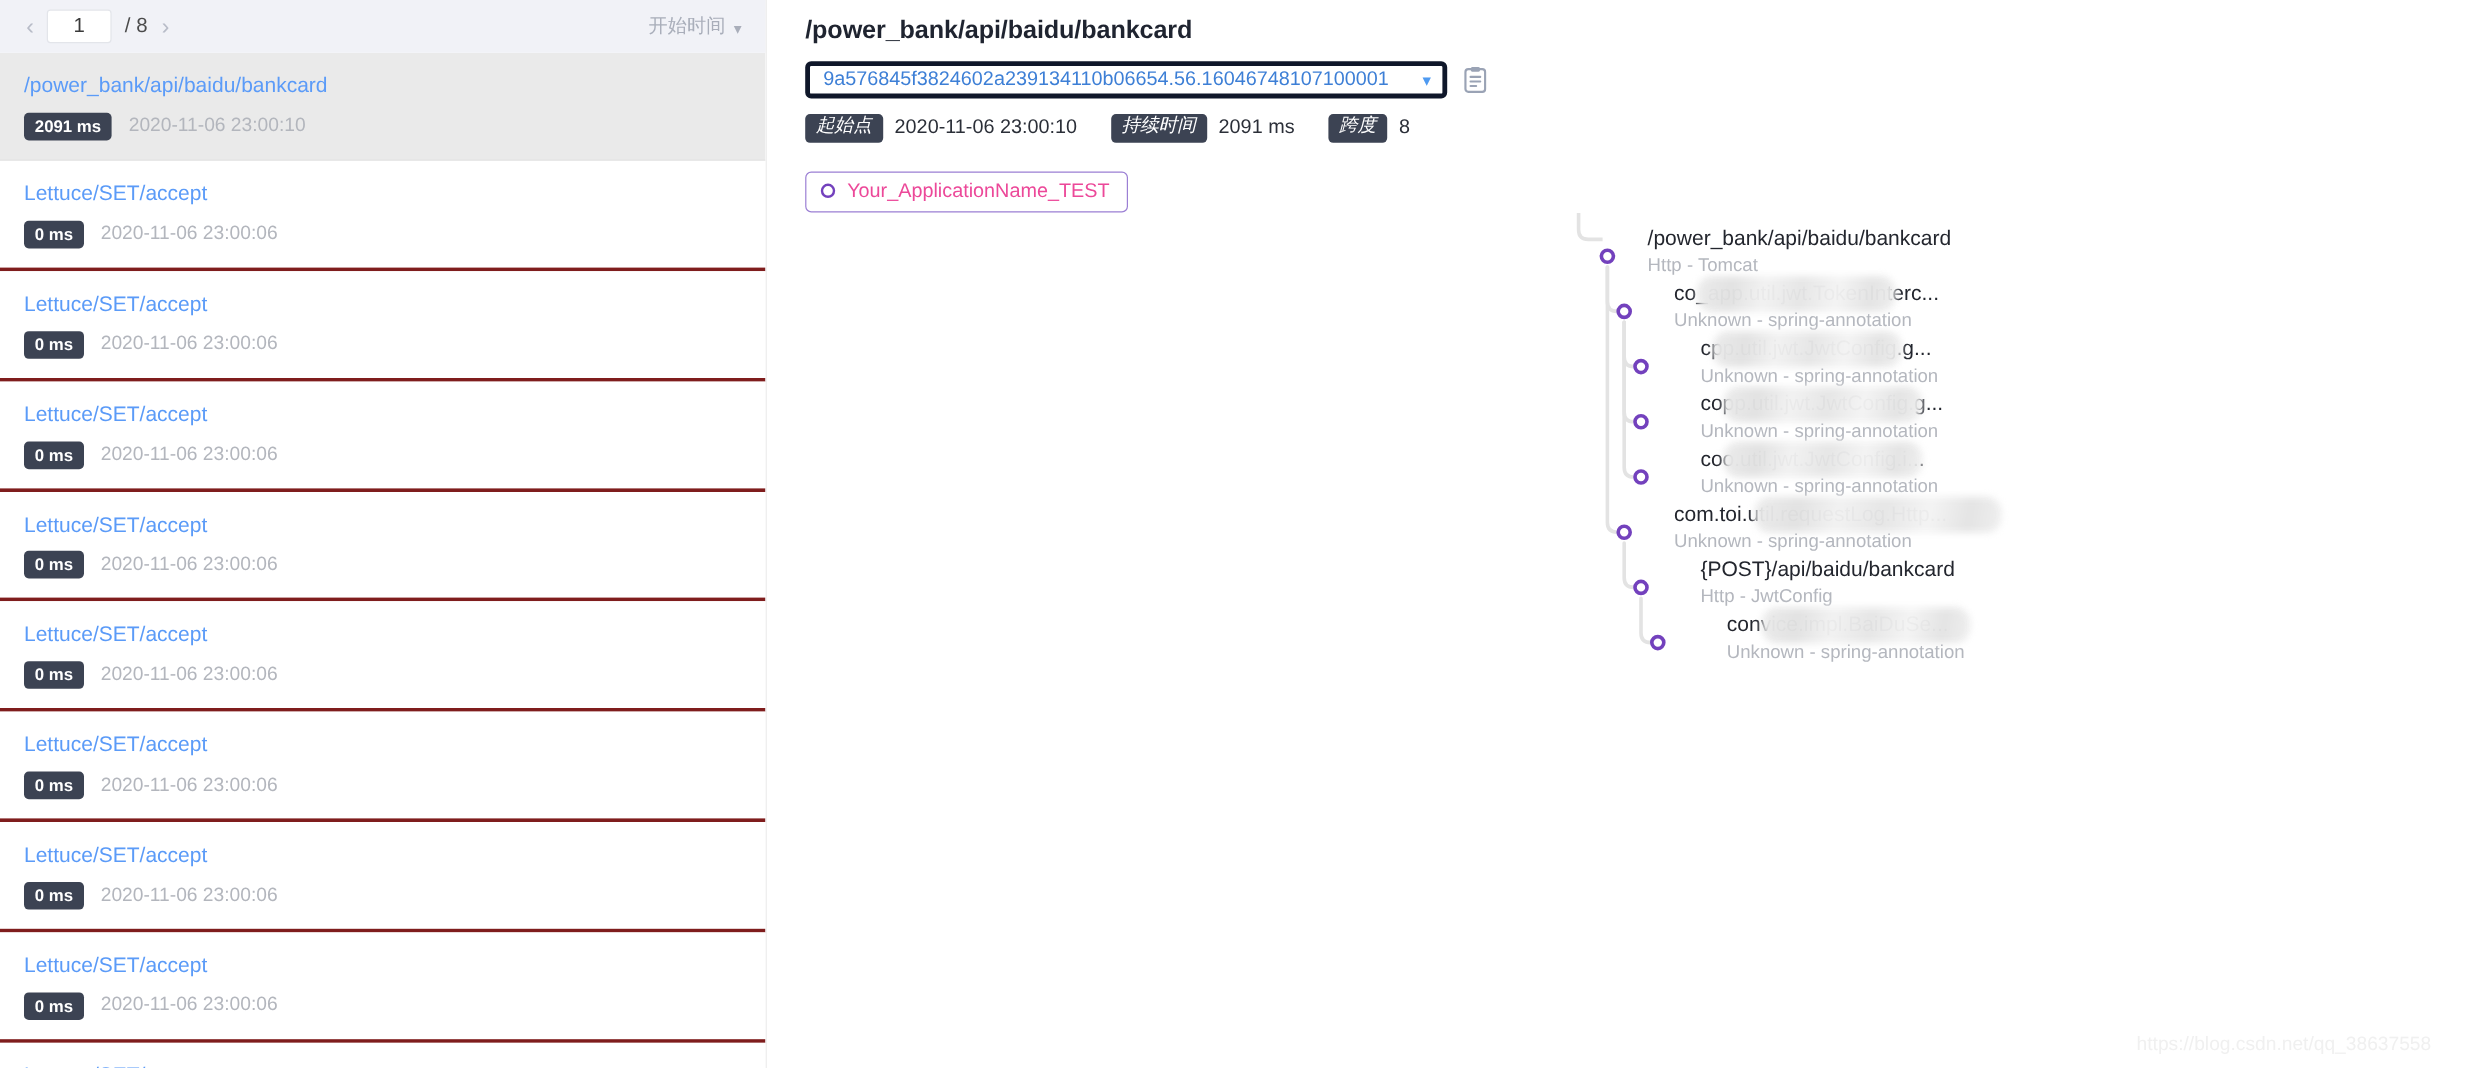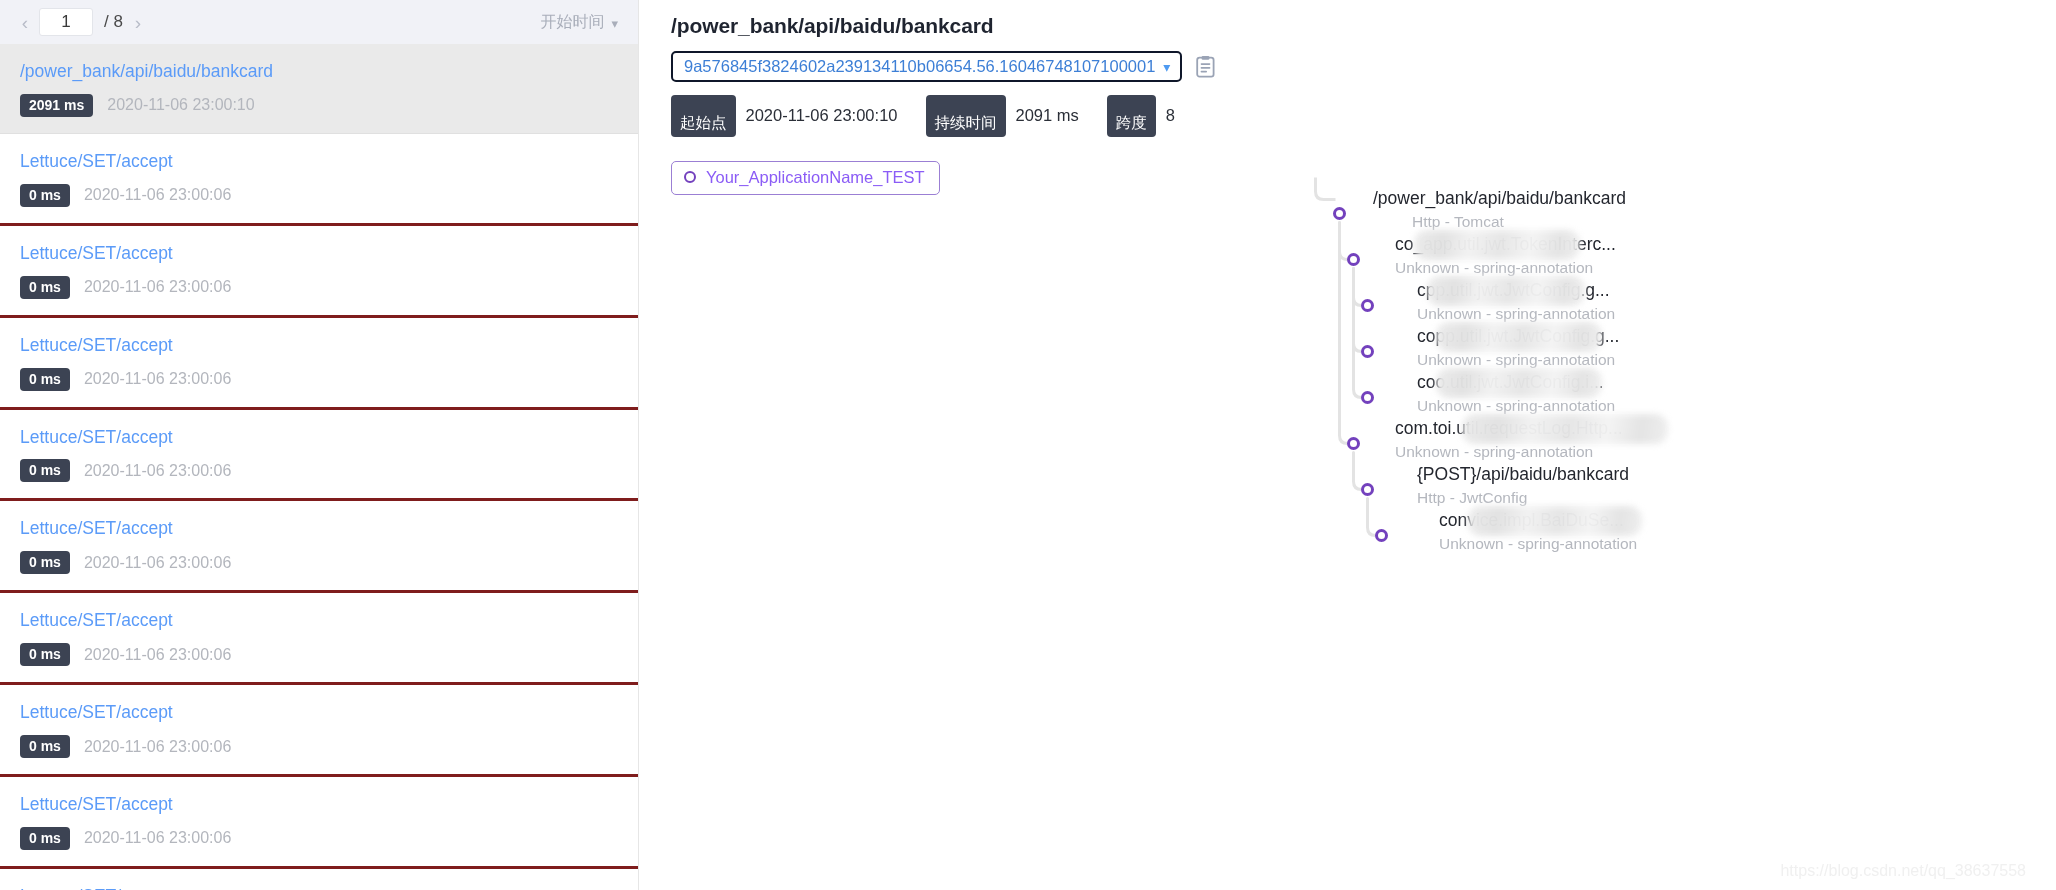--- a/index.html
+++ b/index.html
@@ -140,27 +140,27 @@
     color: #1f2430;
     letter-spacing: -0.1px;
   }
   #traceid-row {
     display: flex;
     align-items: center;
     margin-top: 13px;
     gap: 14px;
   }
   #traceid-select {
-    border: 2px solid #0f172a;
+    border: 4px solid #0f172a;
     border-radius: 5px;
     height: 31px;
     padding: 0 10px 0 11px;
     display: flex;
     align-items: center;
-    gap: 8px;
+    gap: 28px;
     background: #ffffff;
     cursor: pointer;
     user-select: none;
   }
   #traceid-value {
     font-size: 16.5px;
     color: #3d7fd6;
     white-space: nowrap;
   }
   #traceid-caret {
@@ -173,24 +173,25 @@
   #summary-row {
     display: flex;
     align-items: center;
     margin-top: 13px;
     gap: 10px;
   }
   .sum-tag {
     background: #3c4353;
     color: #ffffff;
     font-size: 15.5px;
-    padding: 20px 9px 6px;
+    padding: 2px 9px 6px;
     border-radius: 4px;
     line-height: 1;
     white-space: nowrap;
+    font-style: italic;
   }
   .sum-val {
     font-size: 16.5px;
     color: #2b2f38;
     margin-right: 18px;
     white-space: nowrap;
   }
   .sum-val:last-child { margin-right: 0; }
 
   #service-chip-row { margin-top: 24px; padding-left: 32px; }
@@ -205,21 +206,21 @@
     background: #ffffff;
   }
   #service-dot {
     width: 12px; height: 12px;
     border-radius: 50%;
     border: 2.2px solid #7341bd;
     box-sizing: border-box;
   }
   #service-label {
     font-size: 16.5px;
-    color: #8b5cf6;
+    color: #ec4899;
     white-space: nowrap;
   }
 
   
   #span-area {
     position: absolute;
     left: 0; top: 186px;
     width: 100%;
     height: 560px;
   }
@@ -425,21 +426,21 @@
                  L 714.5 295.5
                  Q 714.5 303.5 722.5 303.5
                  L 721.5 303.5" stroke="#e3e3e3" stroke-width="3" fill="none" stroke-linecap="round"></path>
           <path d="M 728.5 312.5
                  L 728.5 341.5
                  Q 728.5 349.5 736.5 349.5
                  L 735.5 349.5" stroke="#e3e3e3" stroke-width="3" fill="none" stroke-linecap="round"></path>
         </svg>
     <div class="span-node" style="left: 694px; top: 21px;"></div>
         <div class="span-title" style="left: 734px; top: 4px;">/power_bank/api/baidu/bankcard</div>
-        <div class="span-sub" style="left: 773px; top: 28px;">Http - Tomcat</div>
+        <div class="span-sub" style="left: 734px; top: 28px;">Http - Tomcat</div>
         <div class="span-node" style="left: 708px; top: 67px;"></div>
         <div class="span-title" style="left: 756px; top: 50px;"><span>co</span><span>_app.util.jwt.TokenInterc...</span></div>
         <div class="redact" style="left: 775.2px; top: 44px; width: 166px; height: 30px;"></div>
         <div class="span-sub" style="left: 756px; top: 74px;">Unknown - spring-annotation</div>
         <div class="span-node" style="left: 722px; top: 113px;"></div>
         <div class="span-title" style="left: 778px; top: 96px;"><span>c</span><span>pp.util.jwt.JwtConfig.g...</span></div>
         <div class="redact" style="left: 787.6px; top: 90px; width: 158px; height: 30px;"></div>
         <div class="span-sub" style="left: 778px; top: 120px;">Unknown - spring-annotation</div>
         <div class="span-node" style="left: 722px; top: 159px;"></div>
         <div class="span-title" style="left: 778px; top: 142px;"><span>co</span><span>pp.util.jwt.JwtConfig.g...</span></div>

